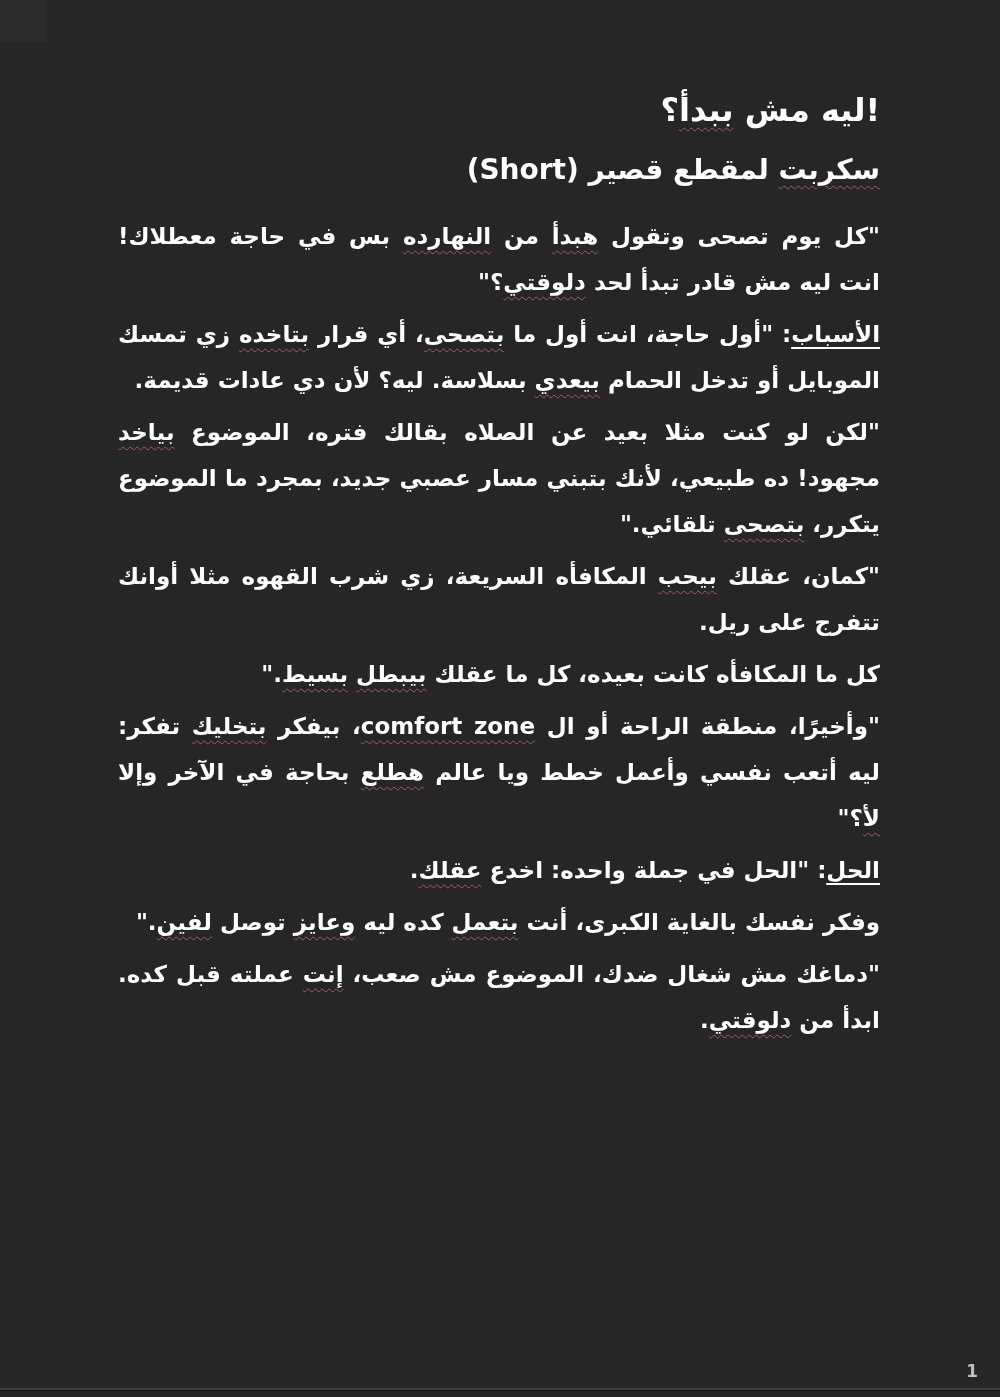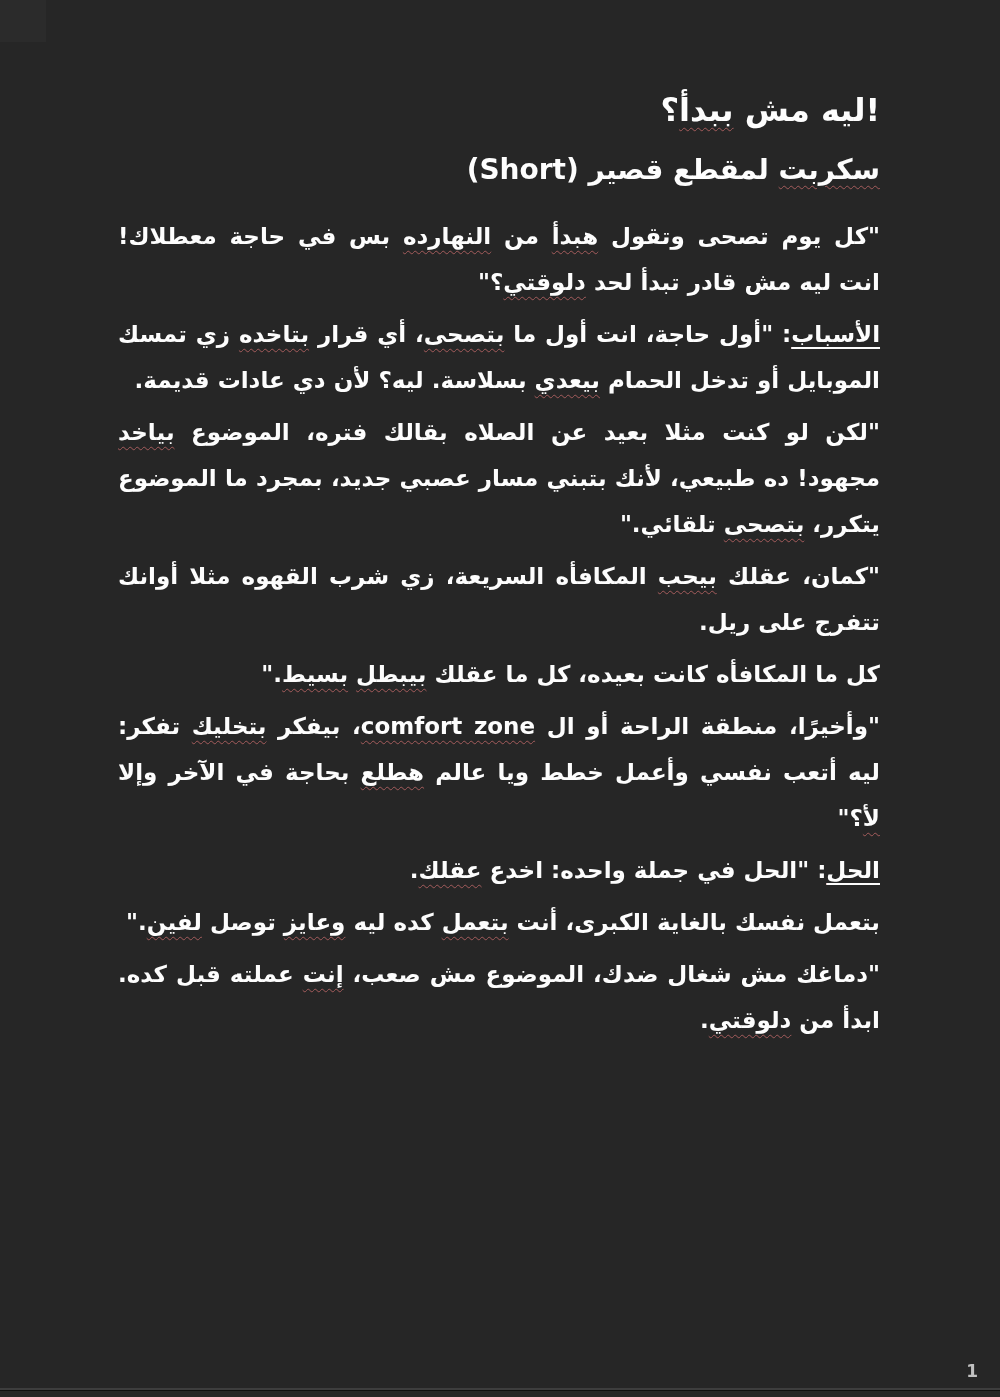--- a/index.html
+++ b/index.html
@@ -100,20 +100,20 @@
     <h1 class="title" id="doc-title"><span>!ليه مش </span><span class="misspelled">ببدأ</span><span>؟</span></h1>
     <h2 class="subtitle" id="doc-subtitle"><span class="misspelled">سكربت</span><span> لمقطع قصير (Short)</span></h2>
     <div id="paragraphs">
         <p class="para"><span>"كل يوم تصحى وتقول </span><span class="misspelled">هبدأ</span><span> من </span><span class="misspelled">النهارده</span><span> بس في حاجة معطلاك! انت ليه مش قادر تبدأ لحد </span><span class="misspelled">دلوقتي</span><span>؟"</span></p>
         <p class="para"><span class="heading">الأسباب</span><span>: "أول حاجة، انت أول ما </span><span class="misspelled">بتصحى</span><span>، أي قرار </span><span class="misspelled">بتاخده</span><span> زي تمسك الموبايل أو تدخل الحمام </span><span class="misspelled">بيعدي</span><span> بسلاسة. ليه؟ لأن دي عادات قديمة.</span></p>
         <p class="para"><span>"لكن لو كنت مثلا بعيد عن الصلاه بقالك فتره، الموضوع </span><span class="misspelled">بياخد</span><span> مجهود! ده طبيعي، لأنك بتبني مسار عصبي جديد، بمجرد ما الموضوع يتكرر، </span><span class="misspelled">بتصحى</span><span> تلقائي."</span></p>
         <p class="para"><span>"كمان، عقلك </span><span class="misspelled">بيحب</span><span> المكافأه السريعة، زي شرب القهوه مثلا أوانك تتفرج على ريل.</span></p>
         <p class="para"><span>كل ما المكافأه كانت بعيده، كل ما عقلك </span><span class="misspelled">بيبطل</span><span> </span><span class="misspelled">بسيط</span><span>."</span></p>
         <p class="para"><span>"وأخيرًا، منطقة الراحة أو ال </span><span class="misspelled">comfort zone</span><span>، بيفكر </span><span class="misspelled">بتخليك</span><span> تفكر: ليه أتعب نفسي وأعمل خطط ويا عالم </span><span class="misspelled">هطلع</span><span> بحاجة في الآخر وإلا </span><span class="misspelled">لأ</span><span>؟"</span></p>
         <p class="para"><span class="heading">الحل</span><span>: "الحل في جملة واحده: اخدع </span><span class="misspelled">عقلك</span><span>.</span></p>
-        <p class="para"><span>بتعمل نفسك بالغاية الكبرى، أنت </span><span class="misspelled">بتعمل</span><span> كده ليه </span><span class="misspelled">وعايز</span><span> توصل </span><span class="misspelled">لفين</span><span>."</span></p>
+        <p class="para"><span>وفكر نفسك بالغاية الكبرى، أنت </span><span class="misspelled">بتعمل</span><span> كده ليه </span><span class="misspelled">وعايز</span><span> توصل </span><span class="misspelled">لفين</span><span>."</span></p>
         <p class="para"><span>"دماغك مش شغال ضدك، الموضوع مش صعب، </span><span class="misspelled">إنت</span><span> عملته قبل كده. ابدأ من </span><span class="misspelled">دلوقتي</span><span>.</span></p>
       </div>
   </div>
 
   <div class="bottom-divider"></div>
   <div class="page-number">1</div>
 </div>
 
 </body></html>

